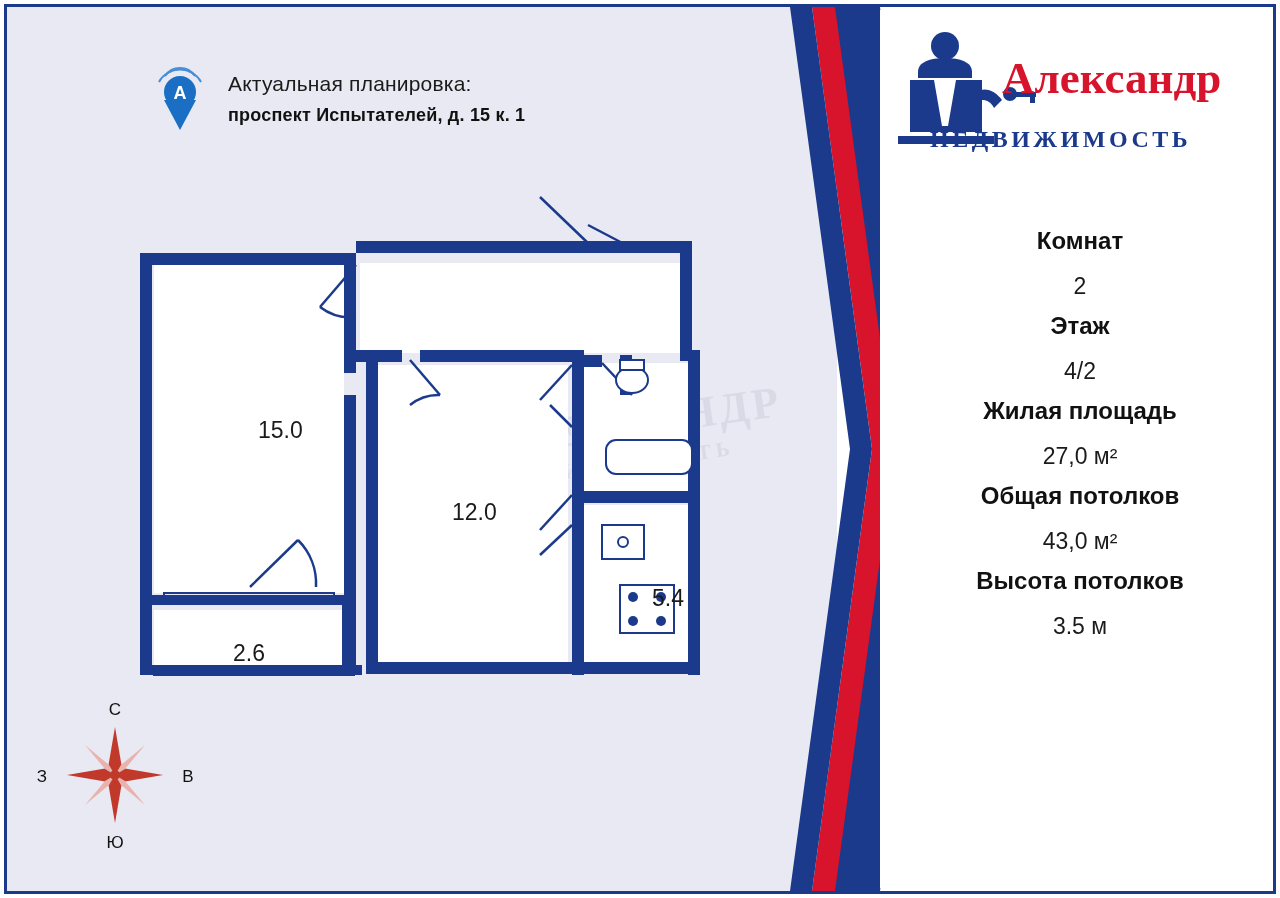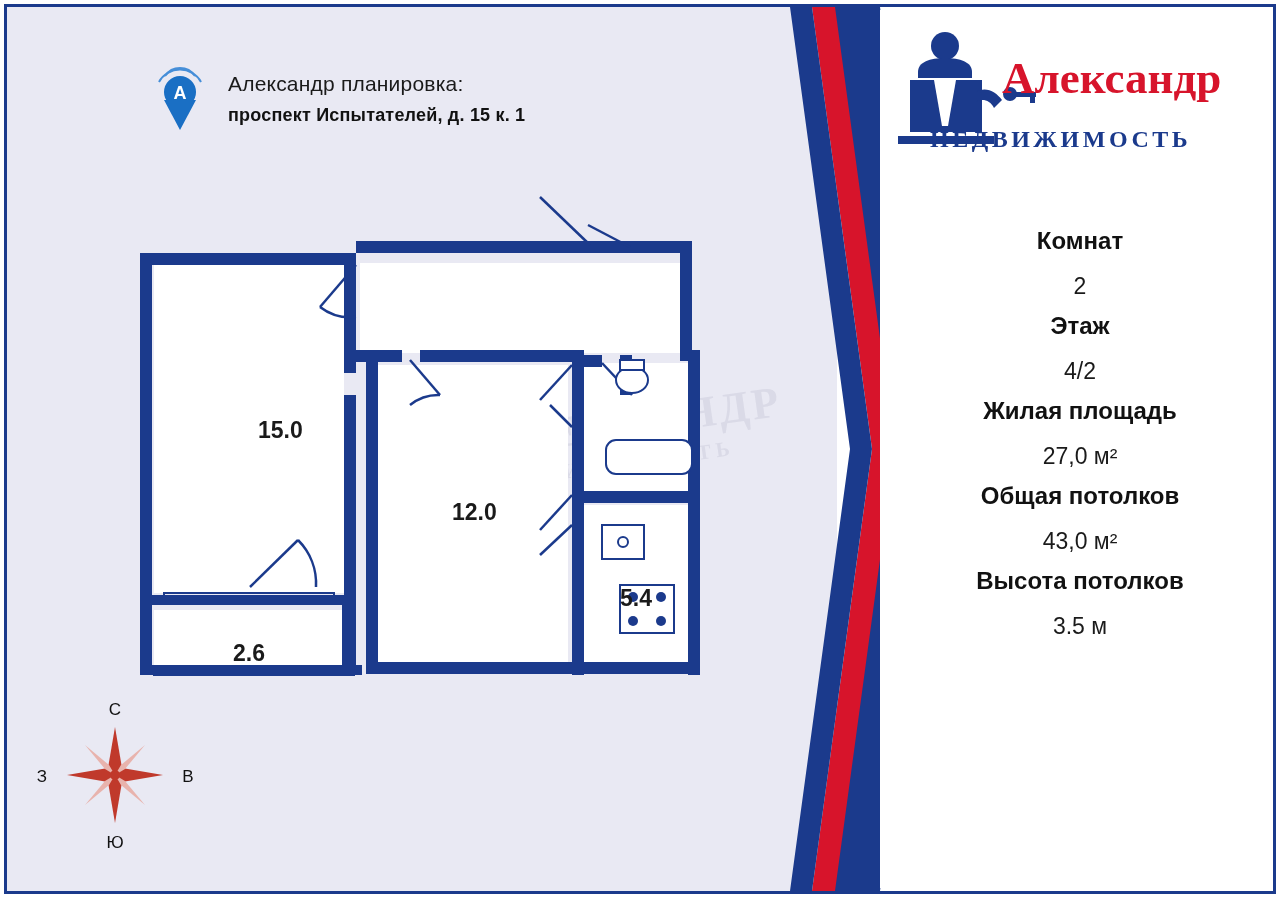--- a/index.html
+++ b/index.html
@@ -93,21 +93,20 @@
     margin-top: 2px;
     font-family: "Liberation Serif", serif;
   }
   
   .plan {
     position: absolute;
     left: 120px;
     top: 195px;
     width: 700px;
     height: 500px;
-    font-weight: bold;
   }
   .room-label {
     position: absolute;
     font-size: 23px;
     color: #1a1a1a;
     font-family: "Liberation Sans", sans-serif;
   }
   
   .compass {
     position: absolute;
@@ -191,21 +190,21 @@
     <g stroke="#2a7fd4" stroke-width="2" fill="none" opacity="0.85">
       <path d="M7,20 A24,24 0 0 1 49,20"></path>
       <path d="M13,14 A18,18 0 0 1 43,14"></path>
     </g>
     <circle cx="28" cy="30" r="16" fill="#1a6fc4"></circle>
     <path d="M12,38 L44,38 L28,68 Z" fill="#1a6fc4"></path>
     <text x="28" y="37" font-family="Liberation Sans, sans-serif" font-size="18" font-weight="bold" fill="#ffffff" text-anchor="middle">A</text>
   </svg>
 
   <div class="title-wrap">
-    <div class="title-line1">Александр планировка:</div>
+    <div class="title-line1">Актуальная планировка:</div>
     <div class="title-line2">проспект Испытателей, д. 15 к. 1</div>
   </div>
 
   <div class="watermark">
     <div class="wm-main">АЛЕКСАНДР</div>
     <div class="wm-sub">НЕДВИЖИМОСТЬ</div>
   </div>
 
   <div class="plan">
     <svg width="700" height="500" viewBox="0 0 700 500">
@@ -289,21 +288,21 @@
       <g fill="#1b3a8c">
         <circle cx="513" cy="402" r="5"></circle>
         <circle cx="541" cy="402" r="5"></circle>
         <circle cx="513" cy="426" r="5"></circle>
         <circle cx="541" cy="426" r="5"></circle>
       </g>
     </svg>
 
     <div class="room-label" style="left:138px; top:222px;">15.0</div>
     <div class="room-label" style="left:332px; top:304px;">12.0</div>
-    <div class="room-label" style="left:500px; top:390px;">5.4</div>
+    <div class="room-label" style="left:532px; top:390px;">5.4</div>
     <div class="room-label" style="left:113px; top:425px;margin-top:20px;">2.6</div>
   </div>
 
   <div class="compass">
     <svg width="170" height="170" viewBox="0 0 170 170">
       <g transform="translate(85,85)">
         <g fill="#c0392b">
           <polygon points="0,-48 7,-7 0,0 -7,-7"></polygon>
           <polygon points="0,48 7,7 0,0 -7,7"></polygon>
           <polygon points="-48,0 -7,-7 0,0 -7,7"></polygon>

